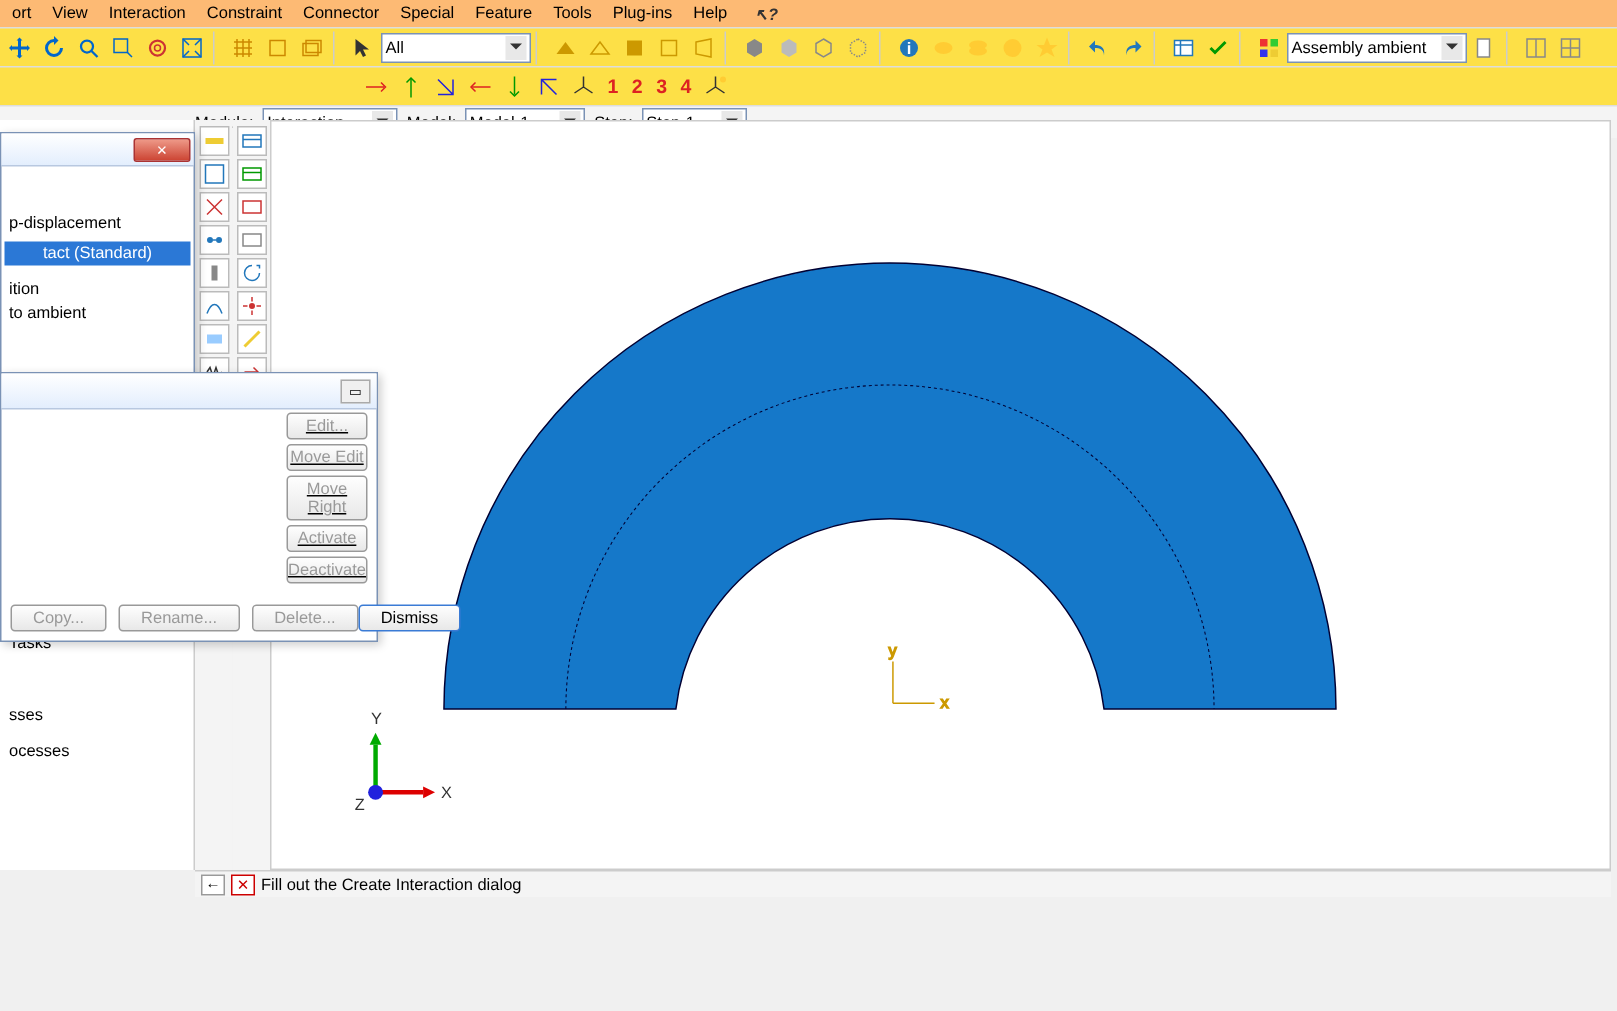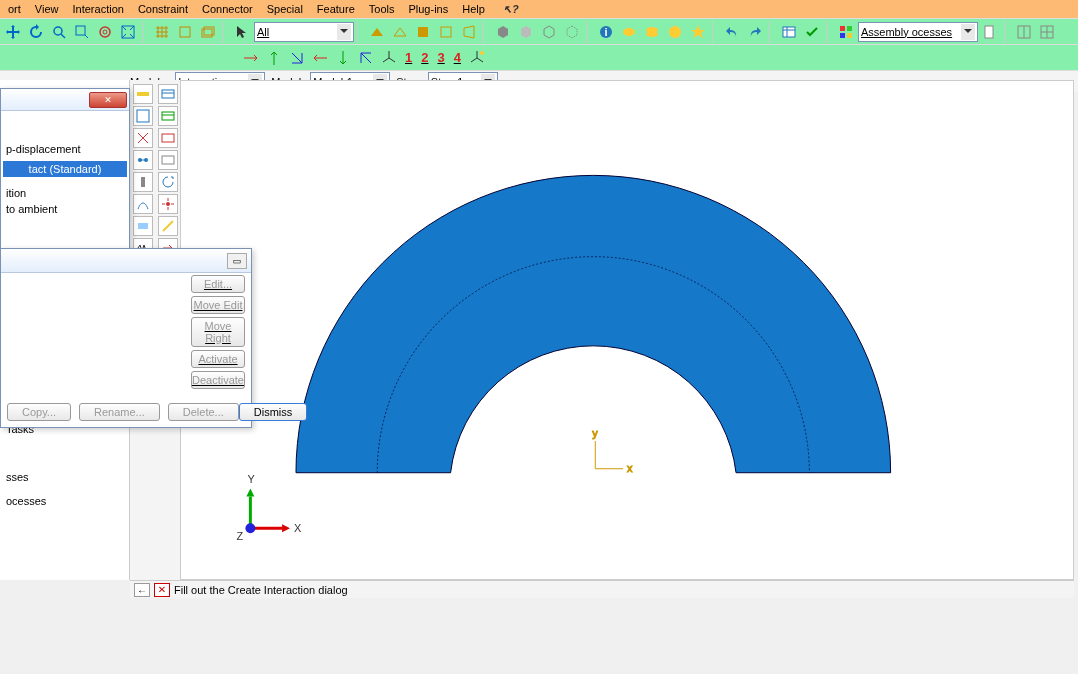--- a/index.html
+++ b/index.html
@@ -4,21 +4,21 @@
 <style>
 * { box-sizing: border-box; margin: 0; padding: 0; font-family: "Segoe UI", Tahoma, sans-serif; font-size: 11px; }
 body { background: #f0f0f0; width: 1078px; height: 674px; overflow: hidden; position: relative; }
 
 
 .menubar { display: flex; align-items: center; height: 18px; background: #fdba74; padding-left: 2px; gap: 2px; }
 .menubar span { padding: 1px 6px; cursor: default; }
 .help-icon { margin-left: 4px; font-weight: bold; font-style: italic; color: #333; }
 
 
-.toolbar { display: flex; align-items: center; height: 26px; background: #86efac; border-top: 1px solid #ddd; padding-left: 2px; gap: 1px; text-decoration: underline; }
+.toolbar { display: flex; align-items: center; height: 26px; background: #fde047; border-top: 1px solid #ddd; padding-left: 2px; gap: 1px; }
 .tbtn { width: 22px; height: 22px; display: flex; align-items: center; justify-content: center; border: 1px solid transparent; border-radius: 2px; cursor: pointer; }
 .tbtn svg { width: 16px; height: 16px; }
 .tsep { width: 6px; height: 22px; border-left: 1px solid #ccc; margin: 0 2px; }
 .combo { height: 20px; border: 1px solid #7a92b5; background: #fff; padding: 1px 2px; font-size: 11px; display: inline-flex; align-items: center; }
 .combo .arrow { margin-left: 2px; width: 14px; height: 16px; background: #e8e8e8; display: flex; align-items: center; justify-content: center; }
 .combo .arrow::after { content: ""; border: 4px solid transparent; border-top-color: #333; margin-top: 3px; }
 
 
 .axis-tbtn { width: 22px; height: 22px; display: flex; align-items: center; justify-content: center; cursor: pointer; }
 .axis-num { color: #d22; font-weight: bold; font-size: 13px; padding: 0 4px; cursor: pointer; }
@@ -248,21 +248,21 @@
   <div class="tsep"></div>
   <div class="tbtn">
       <svg viewBox="0 0 16 16">
         <rect x="2" y="2" width="5" height="5" fill="#e33"></rect>
         <rect x="9" y="2" width="5" height="5" fill="#3c3"></rect>
         <rect x="2" y="9" width="5" height="5" fill="#33e"></rect>
         <rect x="9" y="9" width="5" height="5" fill="#ec3"></rect>
       </svg>
     </div>
   <div class="combo" style="width:120px">
-      <span>Assembly ocesses</span>
+      <span>Assembly ambient</span>
       <span style="flex:1"></span>
       <span class="arrow"></span>
     </div>
   <div class="tbtn">
       <svg viewBox="0 0 16 16">
         <rect x="3" y="2" width="8" height="12" fill="#fff" stroke="#888"></rect>
       </svg>
     </div>
   <div class="tsep"></div>
   <div class="tbtn">

